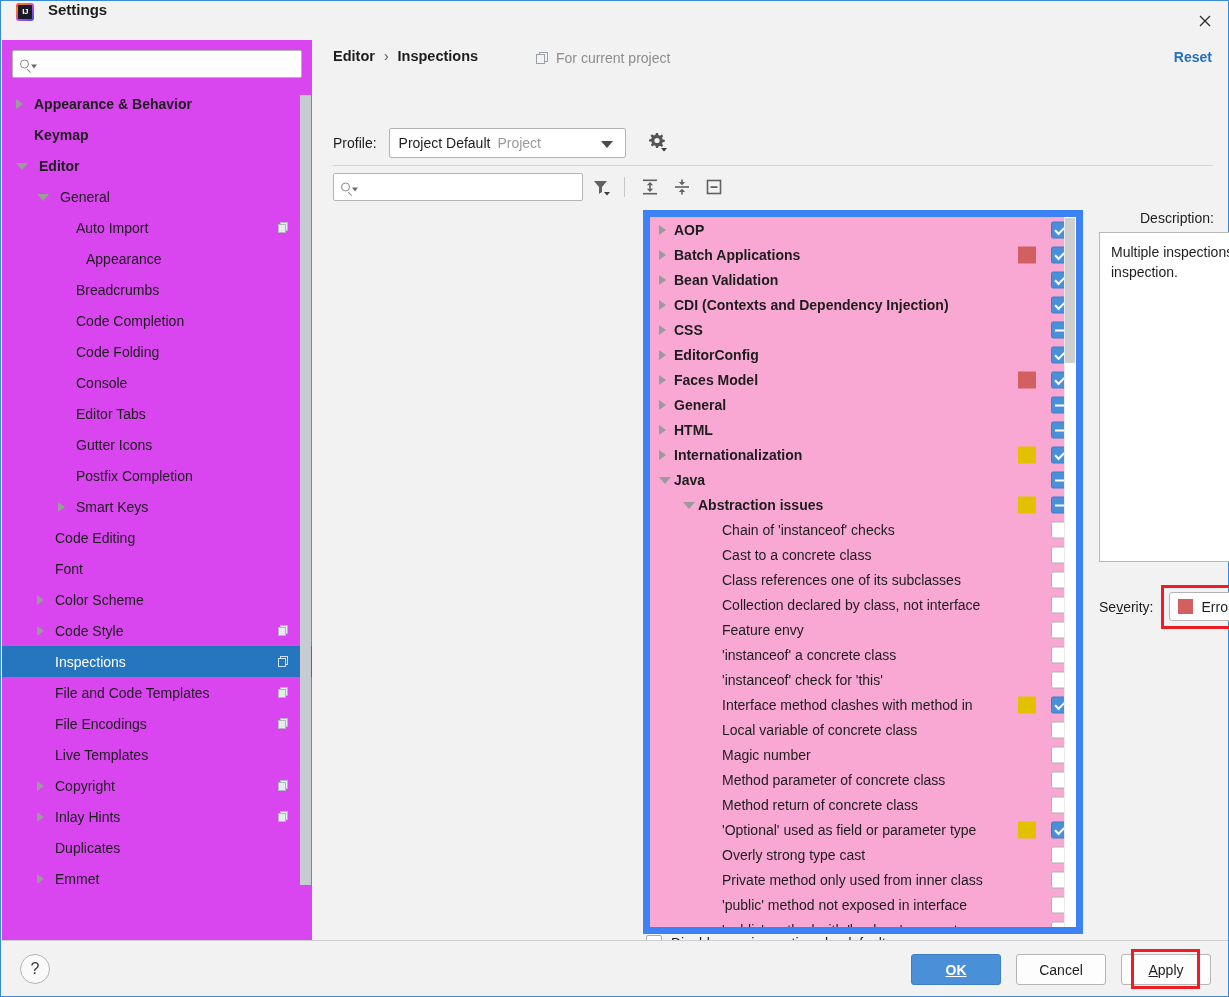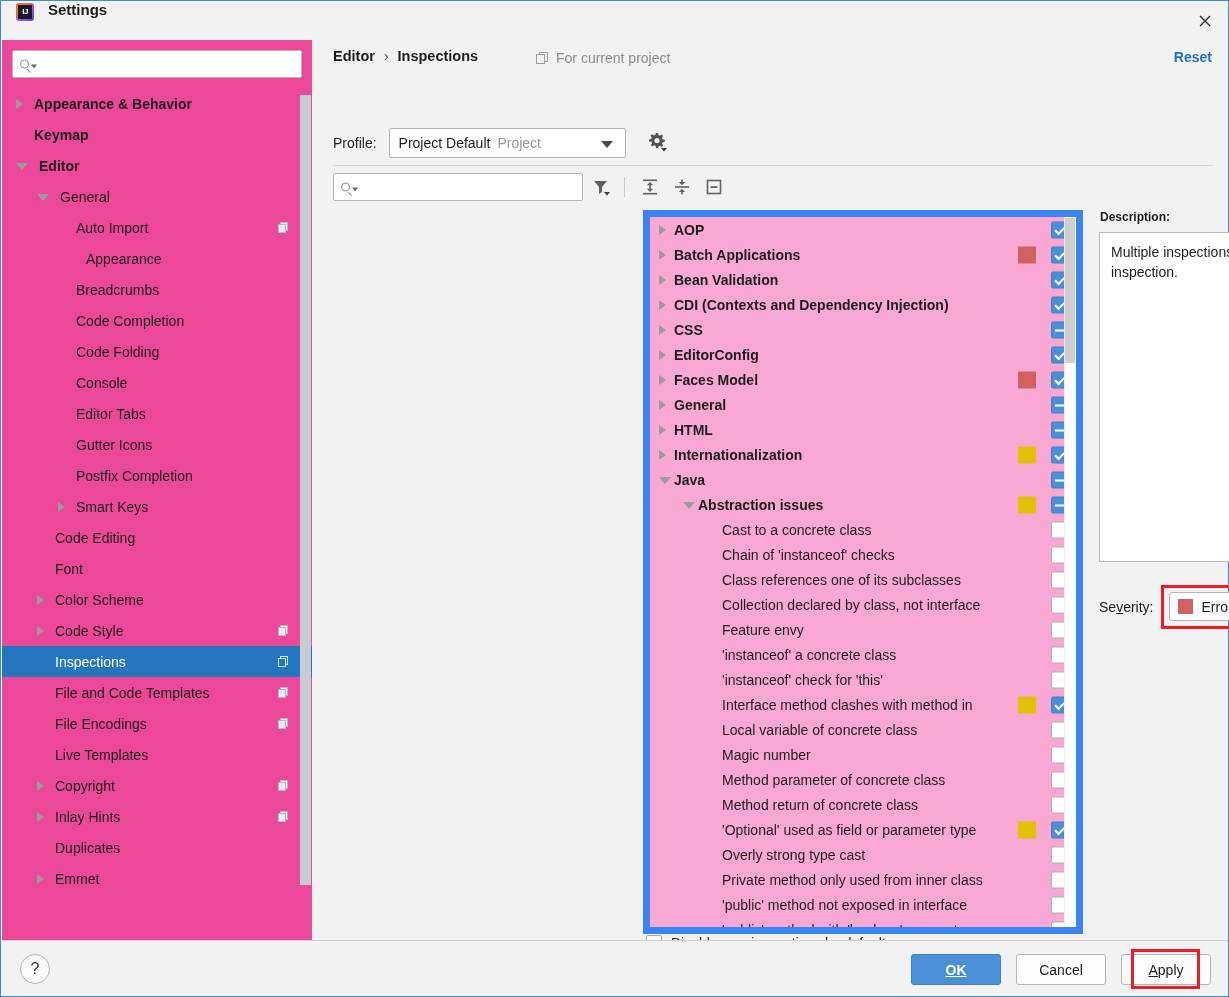--- a/index.html
+++ b/index.html
@@ -54,21 +54,21 @@
     width: 46px; height: 39px;
     display: flex; align-items: center; justify-content: center;
     cursor: default;
   }
   #close-btn svg { display: block; }
 
   
   #sidebar {
     position: absolute; left: 1px; top: 39px;
     width: 310px; height: 900px;
-    background: #ec4899;
+    background: #d946ef;
     overflow: hidden;
   }
   #side-search-wrap {
     position: absolute; left: 10px; top: 10px;
     width: 290px; height: 28px;
   }
   #side-search {
     width: 100%; height: 100%;
     background: #ffffff;
     border: 1px solid #b5b5b5;
@@ -299,21 +299,21 @@
     display: flex; align-items: center; gap: 9px;
   }
   #disable-cb {
     width: 16px; height: 16px; border: 1px solid #a8a8a8;
     background: #fff; border-radius: 2px;
   }
   #disable-row .dl { font-size: 14px; }
 
   
   #desc-label {
-    position: absolute; left: 788px; top: 170px; font-size: 12px; font-weight: bold;
+    position: absolute; left: 828px; top: 170px; font-size: 14px;
   }
   #desc-box {
     position: absolute; left: 787px; top: 192px;
     width: 420px; height: 330px;
     background: #ffffff; border: 1px solid #b9b9b9;
   }
   #desc-text {
     position: absolute; left: 11px; top: 9px; right: 14px;
     font-size: 14px; line-height: 20px;
   }
@@ -686,25 +686,25 @@
             <span class="tlabel" style="left: 24px;">Java</span>
             <span class="cbx part"></span>
           </div>
           <div class="trow grp">
             <span class="tarrow open" style="left: 33px; top: 10px;"></span>
             <span class="tlabel" style="left: 48px;">Abstraction issues</span>
             <span class="sev-sw" style="background: rgb(227, 192, 0);"></span>
             <span class="cbx part"></span>
           </div>
           <div class="trow">
+            <span class="tlabel" style="left: 72px;">Chain of 'instanceof' checks</span>
+            <span class="cbx"></span>
+          </div>
+          <div class="trow">
             <span class="tlabel" style="left: 72px;">Cast to a concrete class</span>
-            <span class="cbx"></span>
-          </div>
-          <div class="trow">
-            <span class="tlabel" style="left: 72px;">Chain of 'instanceof' checks</span>
             <span class="cbx"></span>
           </div>
           <div class="trow">
             <span class="tlabel" style="left: 72px;">Class references one of its subclasses</span>
             <span class="cbx"></span>
           </div>
           <div class="trow">
             <span class="tlabel" style="left: 72px;">Collection declared by class, not interface</span>
             <span class="cbx"></span>
           </div>

